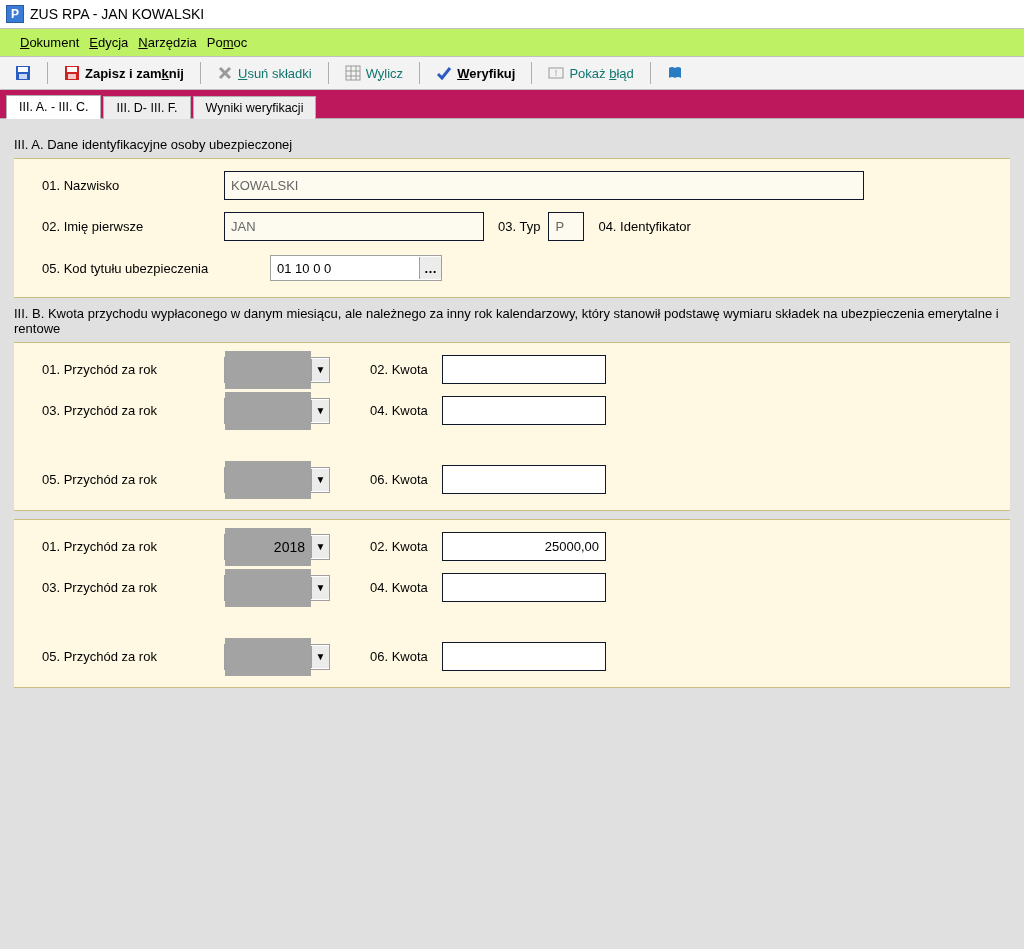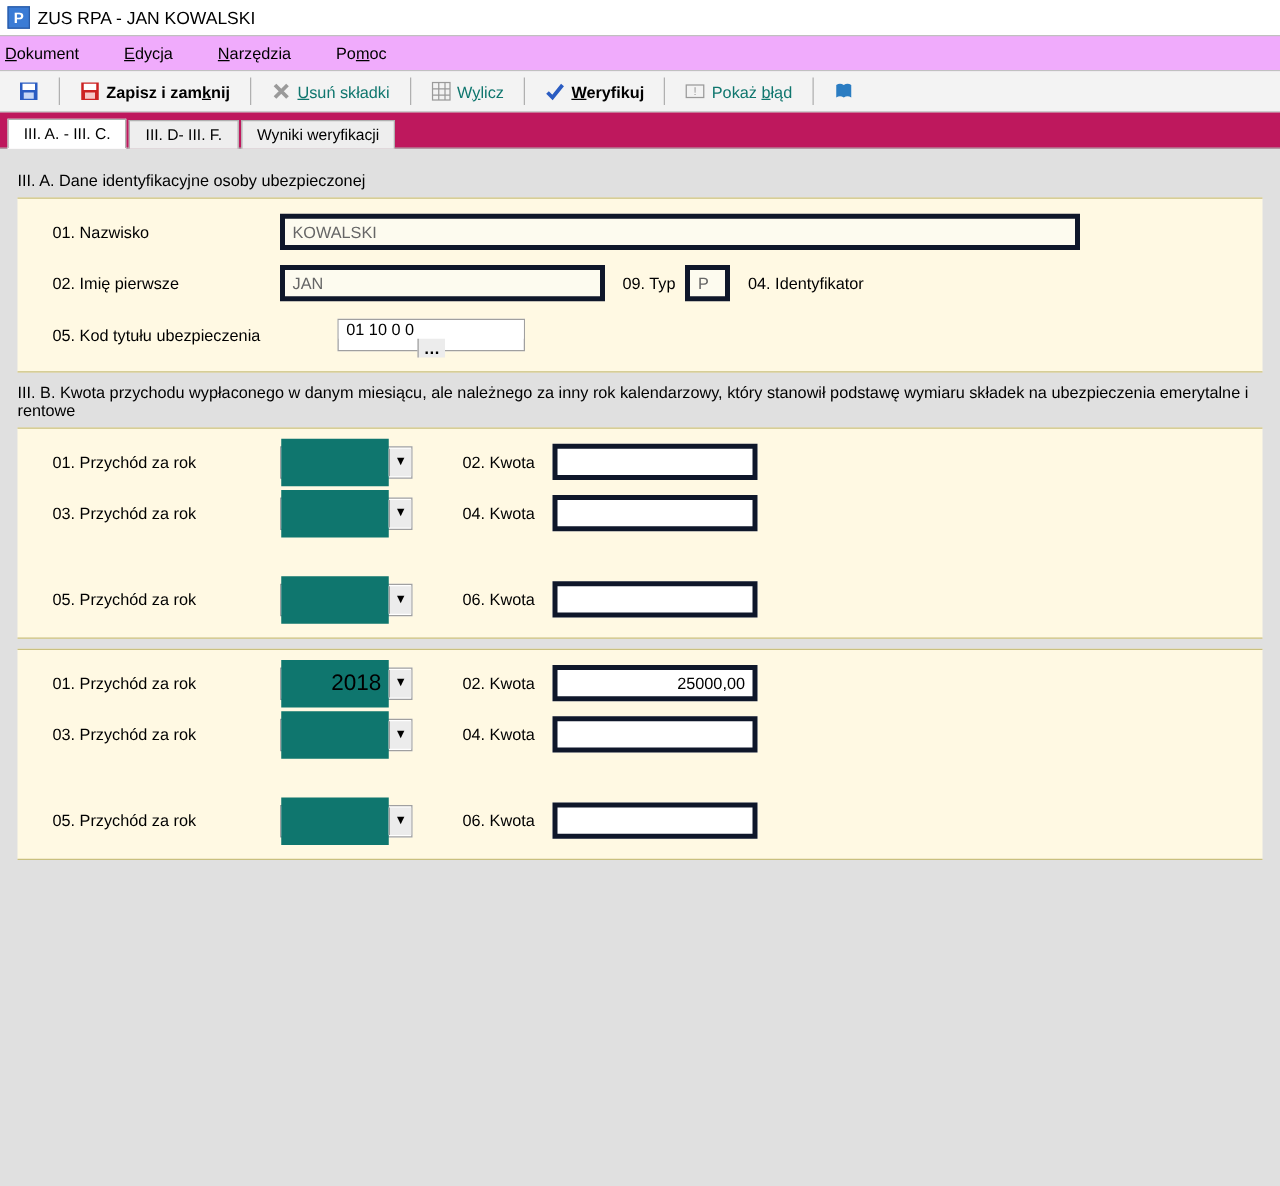--- a/index.html
+++ b/index.html
@@ -31,26 +31,26 @@
       background: #3a7bd5;
       color: #fff;
       display: inline-flex;
       align-items: center;
       justify-content: center;
       font-weight: bold;
       font-size: 12px;
       border: 1px solid #2a5ba5;
     }
     .menubar {
-      background: #f0abfc;
+      background: #bef264;
       border-top: 1px solid #c0c0c0;
       border-bottom: 1px solid #c0c0c0;
-      padding: 4px 0;
+      padding: 4px 16px;
       display: flex;
-      gap: 28px;
+      gap: 2px;
     }
     .menubar .menuitem { cursor: default; padding: 2px 4px; }
     .menubar .menuitem u { text-decoration: underline; }
     .toolbar {
       background: #f3f3f3;
       border-bottom: 1px solid #c0c0c0;
       padding: 4px 6px;
       display: flex;
       align-items: center;
       gap: 4px;
@@ -109,21 +109,21 @@
       padding: 12px 16px 16px 28px;
       margin-bottom: 8px;
     }
     .row { display: flex; align-items: center; margin-bottom: 12px; }
     .row:last-child { margin-bottom: 0; margin-top: 40px; }
     .lbl { width: 182px; flex-shrink: 0; }
     .lbl-short { width: 112px; flex-shrink: 0; }
     .lbl-inline { padding: 0 8px 0 14px;}
     input.text {
       height: 29px;
-      border: 4px solid #0f172a;
+      border: 1px solid #0f172a;
       padding: 2px 6px;
       font-family: inherit;
       font-size: 13px;
       background: #fff;
     }
     input.text.readonly { background: #fdfbef; color: #666; }
     input.wide { width: 640px; }
     input.mid { width: 260px; }
     input.small { width: 36px; text-align: left; }
     input.num { width: 164px; text-align: right; }
@@ -133,41 +133,40 @@
       border: 1px solid #a0a0a0;
       height: 26px;
       background: #fff;
     }
     .combo input {
       border: none;
       height: 38px;
       width: 86px;
       padding: 0 6px;
       font-family: inherit;
-      font-size: 18px;
+      font-size: 14px;
       text-align: right;
-      background: #0f766e;
+      background: #a3a3a3;
     }
     .combo .drop {
       width: 18px;
       height: 22px;
       background: #ececec;
       border-left: 1px solid #a0a0a0;
       display: inline-flex;
       align-items: center;
       justify-content: center;
       font-size: 10px;
     }
     .code-picker {
       display: inline-flex;
       align-items: center;
       border: 1px solid #a0a0a0;
       height: 26px;
       background: #fff;
-      flex-direction: column;
     }
     .code-picker input {
       border: none;
       height: 22px;
       width: 148px;
       padding: 0 6px;
       font-family: inherit;
       font-size: 13px;
       background: #fff;
     }
@@ -264,21 +263,21 @@
 
     <div class="section-heading">III. A. Dane identyfikacyjne osoby ubezpieczonej</div>
     <div class="panel">
       <div class="row">
         <span class="lbl">01. Nazwisko</span>
         <input class="text readonly wide" readonly="" value="KOWALSKI" style="">
       </div>
       <div class="row">
         <span class="lbl">02. Imię pierwsze</span>
         <input class="text readonly mid" readonly="" value="JAN" style="">
-        <span class="lbl-inline">09. Typ</span>
+        <span class="lbl-inline">03. Typ</span>
         <input class="text readonly small" readonly="" value="P" style="">
         <span class="lbl-inline">04. Identyfikator</span>
       </div>
       <div class="row" style="margin-top:14px">
         <span style="width:228px">05. Kod tytułu ubezpieczenia</span>
         <span class="code-picker">
           <input value="01 10 0 0" style="">
           <span class="pickbtn">…</span>
         </span>
       </div>

